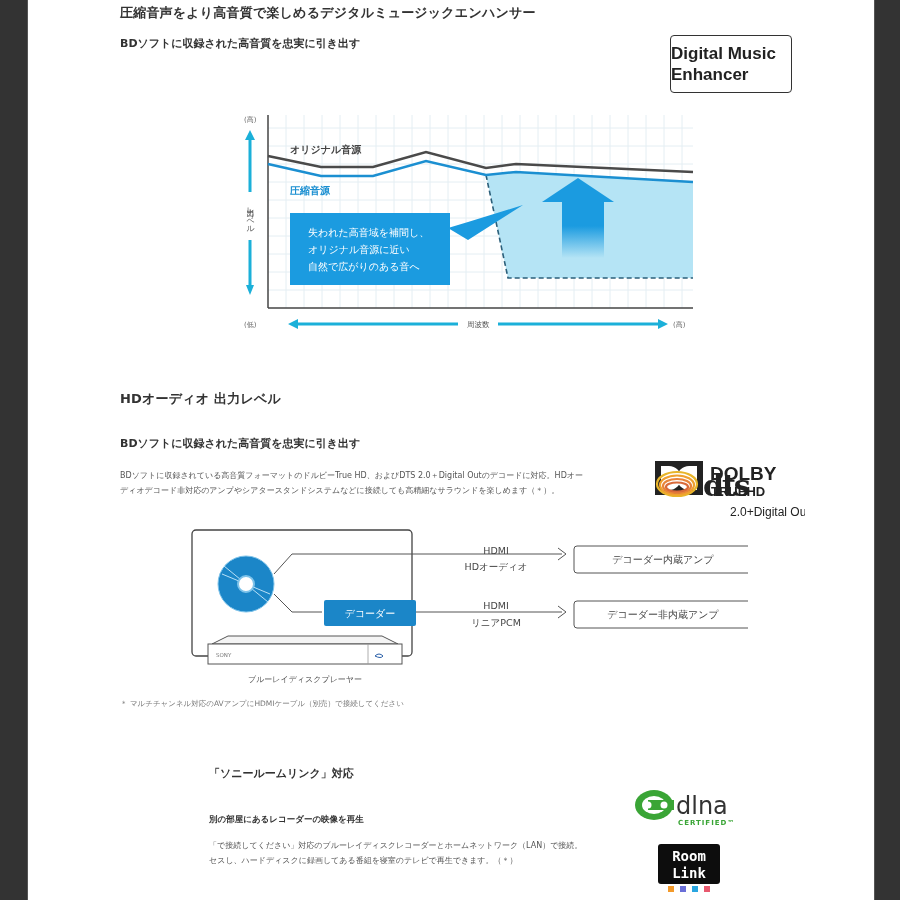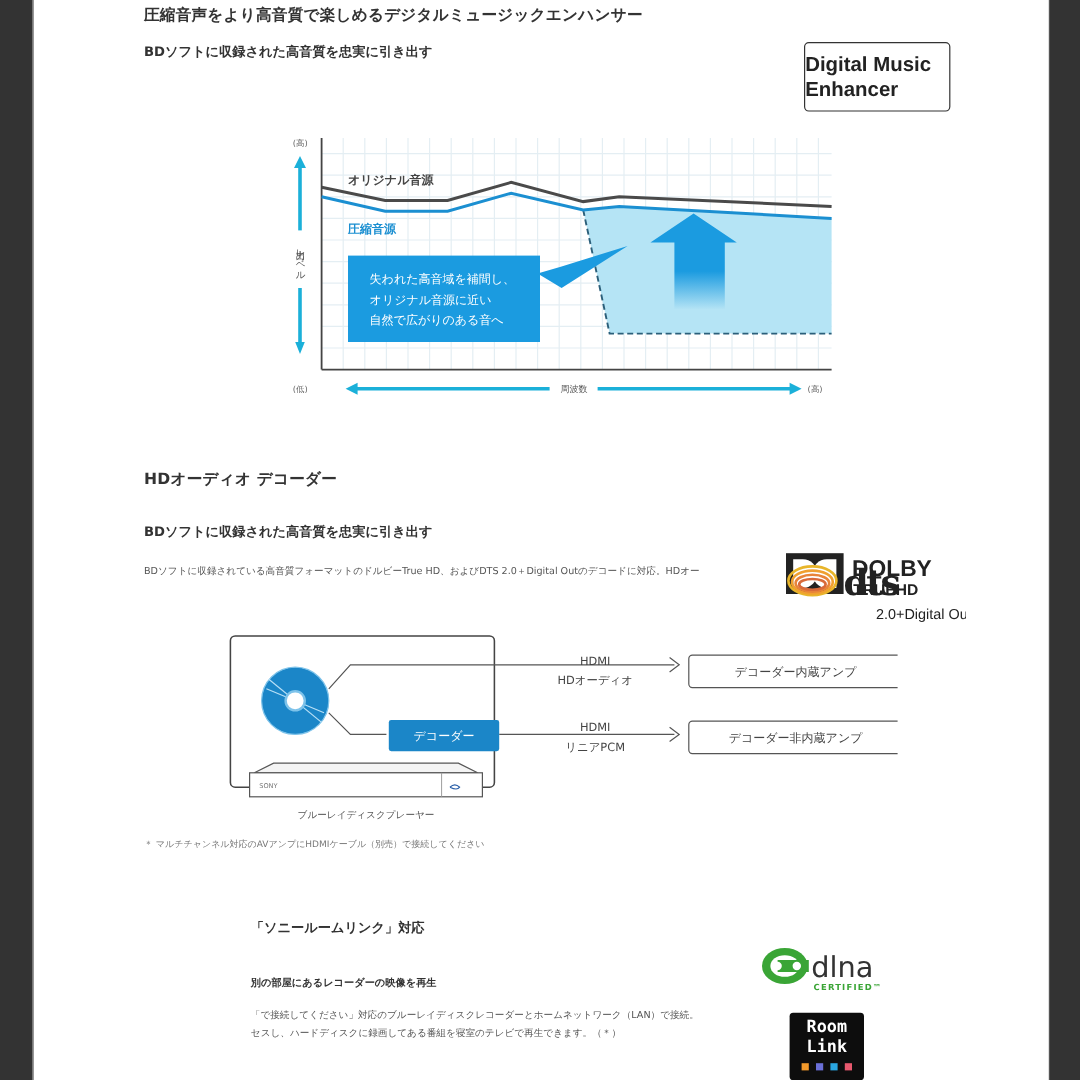--- a/index.html
+++ b/index.html
@@ -34,21 +34,21 @@
   
   .dolby { position:absolute; left:627px; top:418px; width:150px; height:42px;margin-top:40px; }
   .dts   { position:absolute; left:627px; top:466px; width:150px; height:55px; }
 
   
   .diagram { position:absolute; left:160px; top:528px; width:560px; height:162px; }
 
   
   .dlna { position:absolute; left:604px; top:788px; width:120px; height:40px; }
   .roomlink {
-    position:absolute; left:630px; top:844px; width:62px; height:56px;
+    position:absolute; left:630px; top:844px; width:62px; height:40px;
     background:#0d0d0d; border-radius:3px; color:#fff; text-align:center;
     font-family:"DejaVu Sans Mono","Liberation Mono",monospace; font-weight:bold;
     font-size:14px; line-height:17px; padding-top:4px; box-sizing:border-box;
   }
   .rl-dots { display:flex; justify-content:center; gap:6px; margin-top:4px; }
   .rl-dots span { width:6px; height:6px; display:block; }
 </style>
 </head>
 <body>
 
@@ -135,24 +135,25 @@
       <text x="32" y="92" font-size="8" fill="#555" font-family="DejaVu Sans, sans-serif" writing-mode="tb">出力レベル</text>
       <text x="26" y="217" font-size="7" fill="#666" font-family="DejaVu Sans, sans-serif">(低)</text>
 
       <polygon points="70,214 80,209 80,212.5 440,212.5 440,209 450,214 440,219 440,215.5 80,215.5 80,219" fill="#1bb0d9"></polygon>
       <rect x="240" y="208" width="40" height="12" fill="#fff"></rect>
       <text x="249" y="217" font-size="7.5" fill="#555" font-family="DejaVu Sans, sans-serif">周波数</text>
       <text x="455" y="217" font-size="7" fill="#666" font-family="DejaVu Sans, sans-serif">(高)</text>
     </svg>
   </div>
 
-  <div class="abs h1" style="left:92px;top:390px;">HDオーディオ デコーダー</div>
+  <div class="abs h1" style="left:92px;top:390px;">HDオーディオ 出力レベル</div>
   <div class="abs h2" style="left:92px;top:436px;">BDソフトに収録された高音質を忠実に引き出す</div>
   <div class="abs p" style="left:92px;top:468px;">
     <div>BDソフトに収録されている高音質フォーマットのドルビーTrue HD、およびDTS 2.0＋Digital Outのデコードに対応。HDオー</div>
+    <div>ディオデコード非対応のアンプやシアタースタンドシステムなどに接続しても高精細なサラウンドを楽しめます（＊）。</div>
   </div>
 
   <div class="dolby">
     <svg width="150" height="42">
       <rect x="0" y="3" width="48" height="34" fill="#222"></rect>
       <path d="M6,8 h8 a12,12 0 0 1 0,24 h-8 z" fill="#fff"></path>
       <path d="M42,8 h-8 a12,12 0 0 0 0,24 h8 z" fill="#fff"></path>
       <text x="55" y="22" font-size="19" font-weight="bold" fill="#222" font-family="Liberation Sans, sans-serif">DOLBY</text>
       <text x="56" y="38" font-size="13" font-weight="bold" fill="#222" font-family="Liberation Sans, sans-serif">TRUEHD</text>
     </svg>

